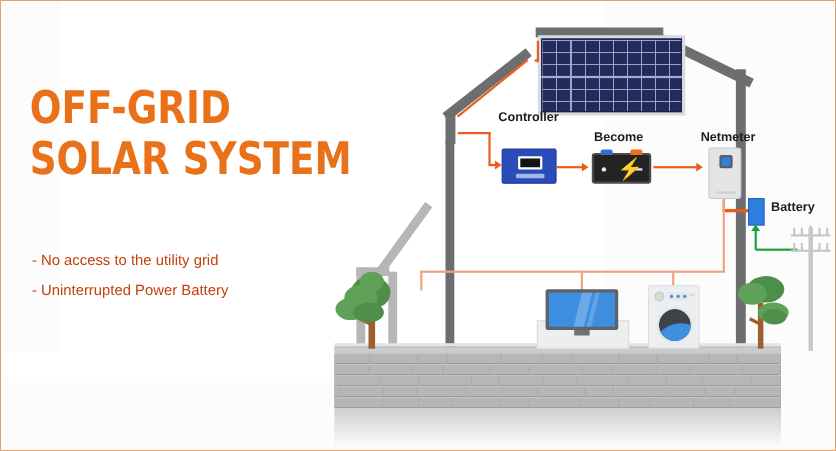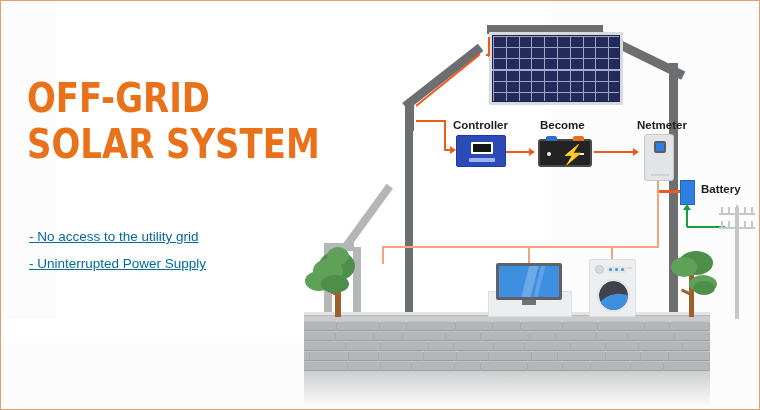--- a/index.html
+++ b/index.html
@@ -38,24 +38,23 @@
     transform: scaleX(0.92);
     transform-origin: left top;
   }
   #title .line { display:block; white-space: nowrap; }
   #bullets {
     position: absolute; left: 28px; top: 222px;
     width: 290px;
   }
   #bullets .bullet {
     font-size: 13.5px;
-    color: #0369a1;
+    color: #c2410c;
     line-height: 27px;
     white-space: nowrap;
-    text-decoration: underline;
   }
 
   
   .house { position:absolute; left:0; top:0; width:760px; height:410px; }
 
   
   #foundation {
     position: absolute; left: 303px; top: 320px;
     width: 406px; height: 50px;
     background:
@@ -158,21 +157,21 @@
     text-align: center;
     font-size: 11.5px; font-weight: bold; color: #1d1d1d;
   }
 
   
   .dev-label {
     position: absolute;
     font-size: 11.5px; font-weight: bold; color: #1d1d1d;
     white-space: nowrap;
   }
-  #label-controller { left: 452px; top: 118px; }
+  #label-controller { left: 452px; top: 100px; }
   #label-battery    { left: 539px; top: 118px; }
   #label-inverter   { left: 636px; top: 118px; }
   #label-netmeter   { left: 700px; top: 182px; font-size: 11.5px; }
 
   
   #controller {
     position: absolute; left: 455px; top: 134px;
     width: 50px; height: 32px;
     background: #2b4cb8;
     border: 1px solid #1f3a99;
@@ -396,21 +395,21 @@
   <div class="bg-tint-b"></div>
   <div class="bg-tint-c"></div>
 
   <div id="title">
     <span class="line">OFF-GRID</span>
     <span class="line">SOLAR SYSTEM</span>
   </div>
 
   <div id="bullets">
     <div class="bullet">- No access to the utility grid</div>
-    <div class="bullet">- Uninterrupted Power Supply</div>
+    <div class="bullet">- Uninterrupted Power Battery</div>
   </div>
 
   <div class="house">
 
     <div class="stroke" id="ridge-top"></div>
     <div class="stroke" id="roof-right"></div>
     <div class="stroke" id="wall-right"></div>
     <div class="stroke" id="roof-left-upper"></div>
     <div class="stroke" id="roof-jog-v"></div>
     <div class="stroke" id="wall-interior"></div>

